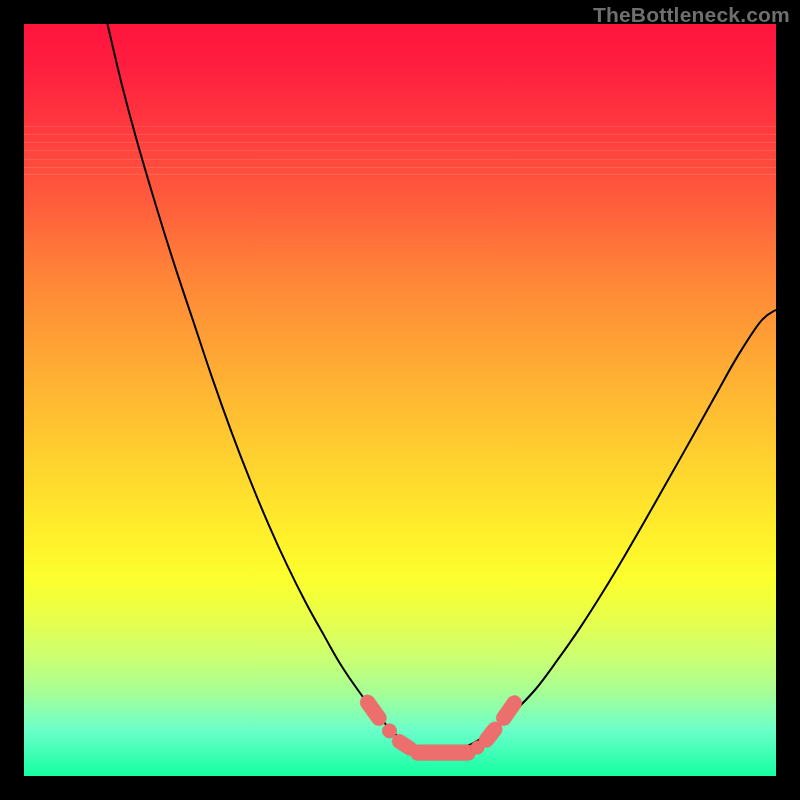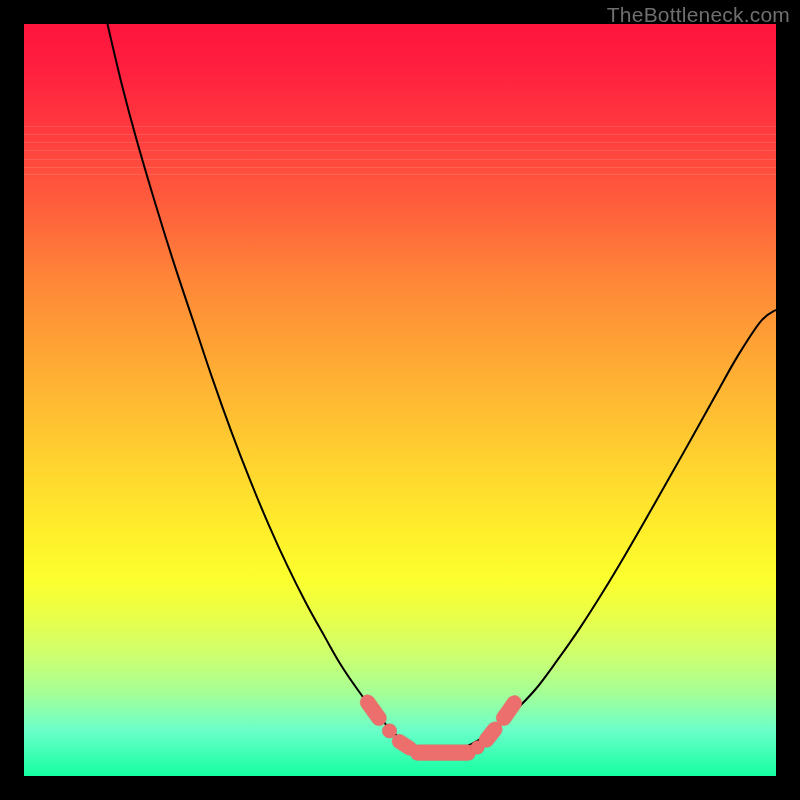--- a/index.html
+++ b/index.html
@@ -57,20 +57,21 @@
     inset: 0;
   }
   .watermark {
     position: absolute;
     top: 3px;
     right: 10px;
     color: #6f6f6f;
     font-size: 21px;
     letter-spacing: 0.2px;
     user-select: none;
+    font-weight: bold;
   }
 </style>
 </head>
 <body>
 
 <div class="frame">
   <div class="plot">
     <div class="gradient"></div>
     <div id="bands">
         <div class="band" style="top: 150.4px; background: rgba(255, 255, 255, 0.18);"></div>

